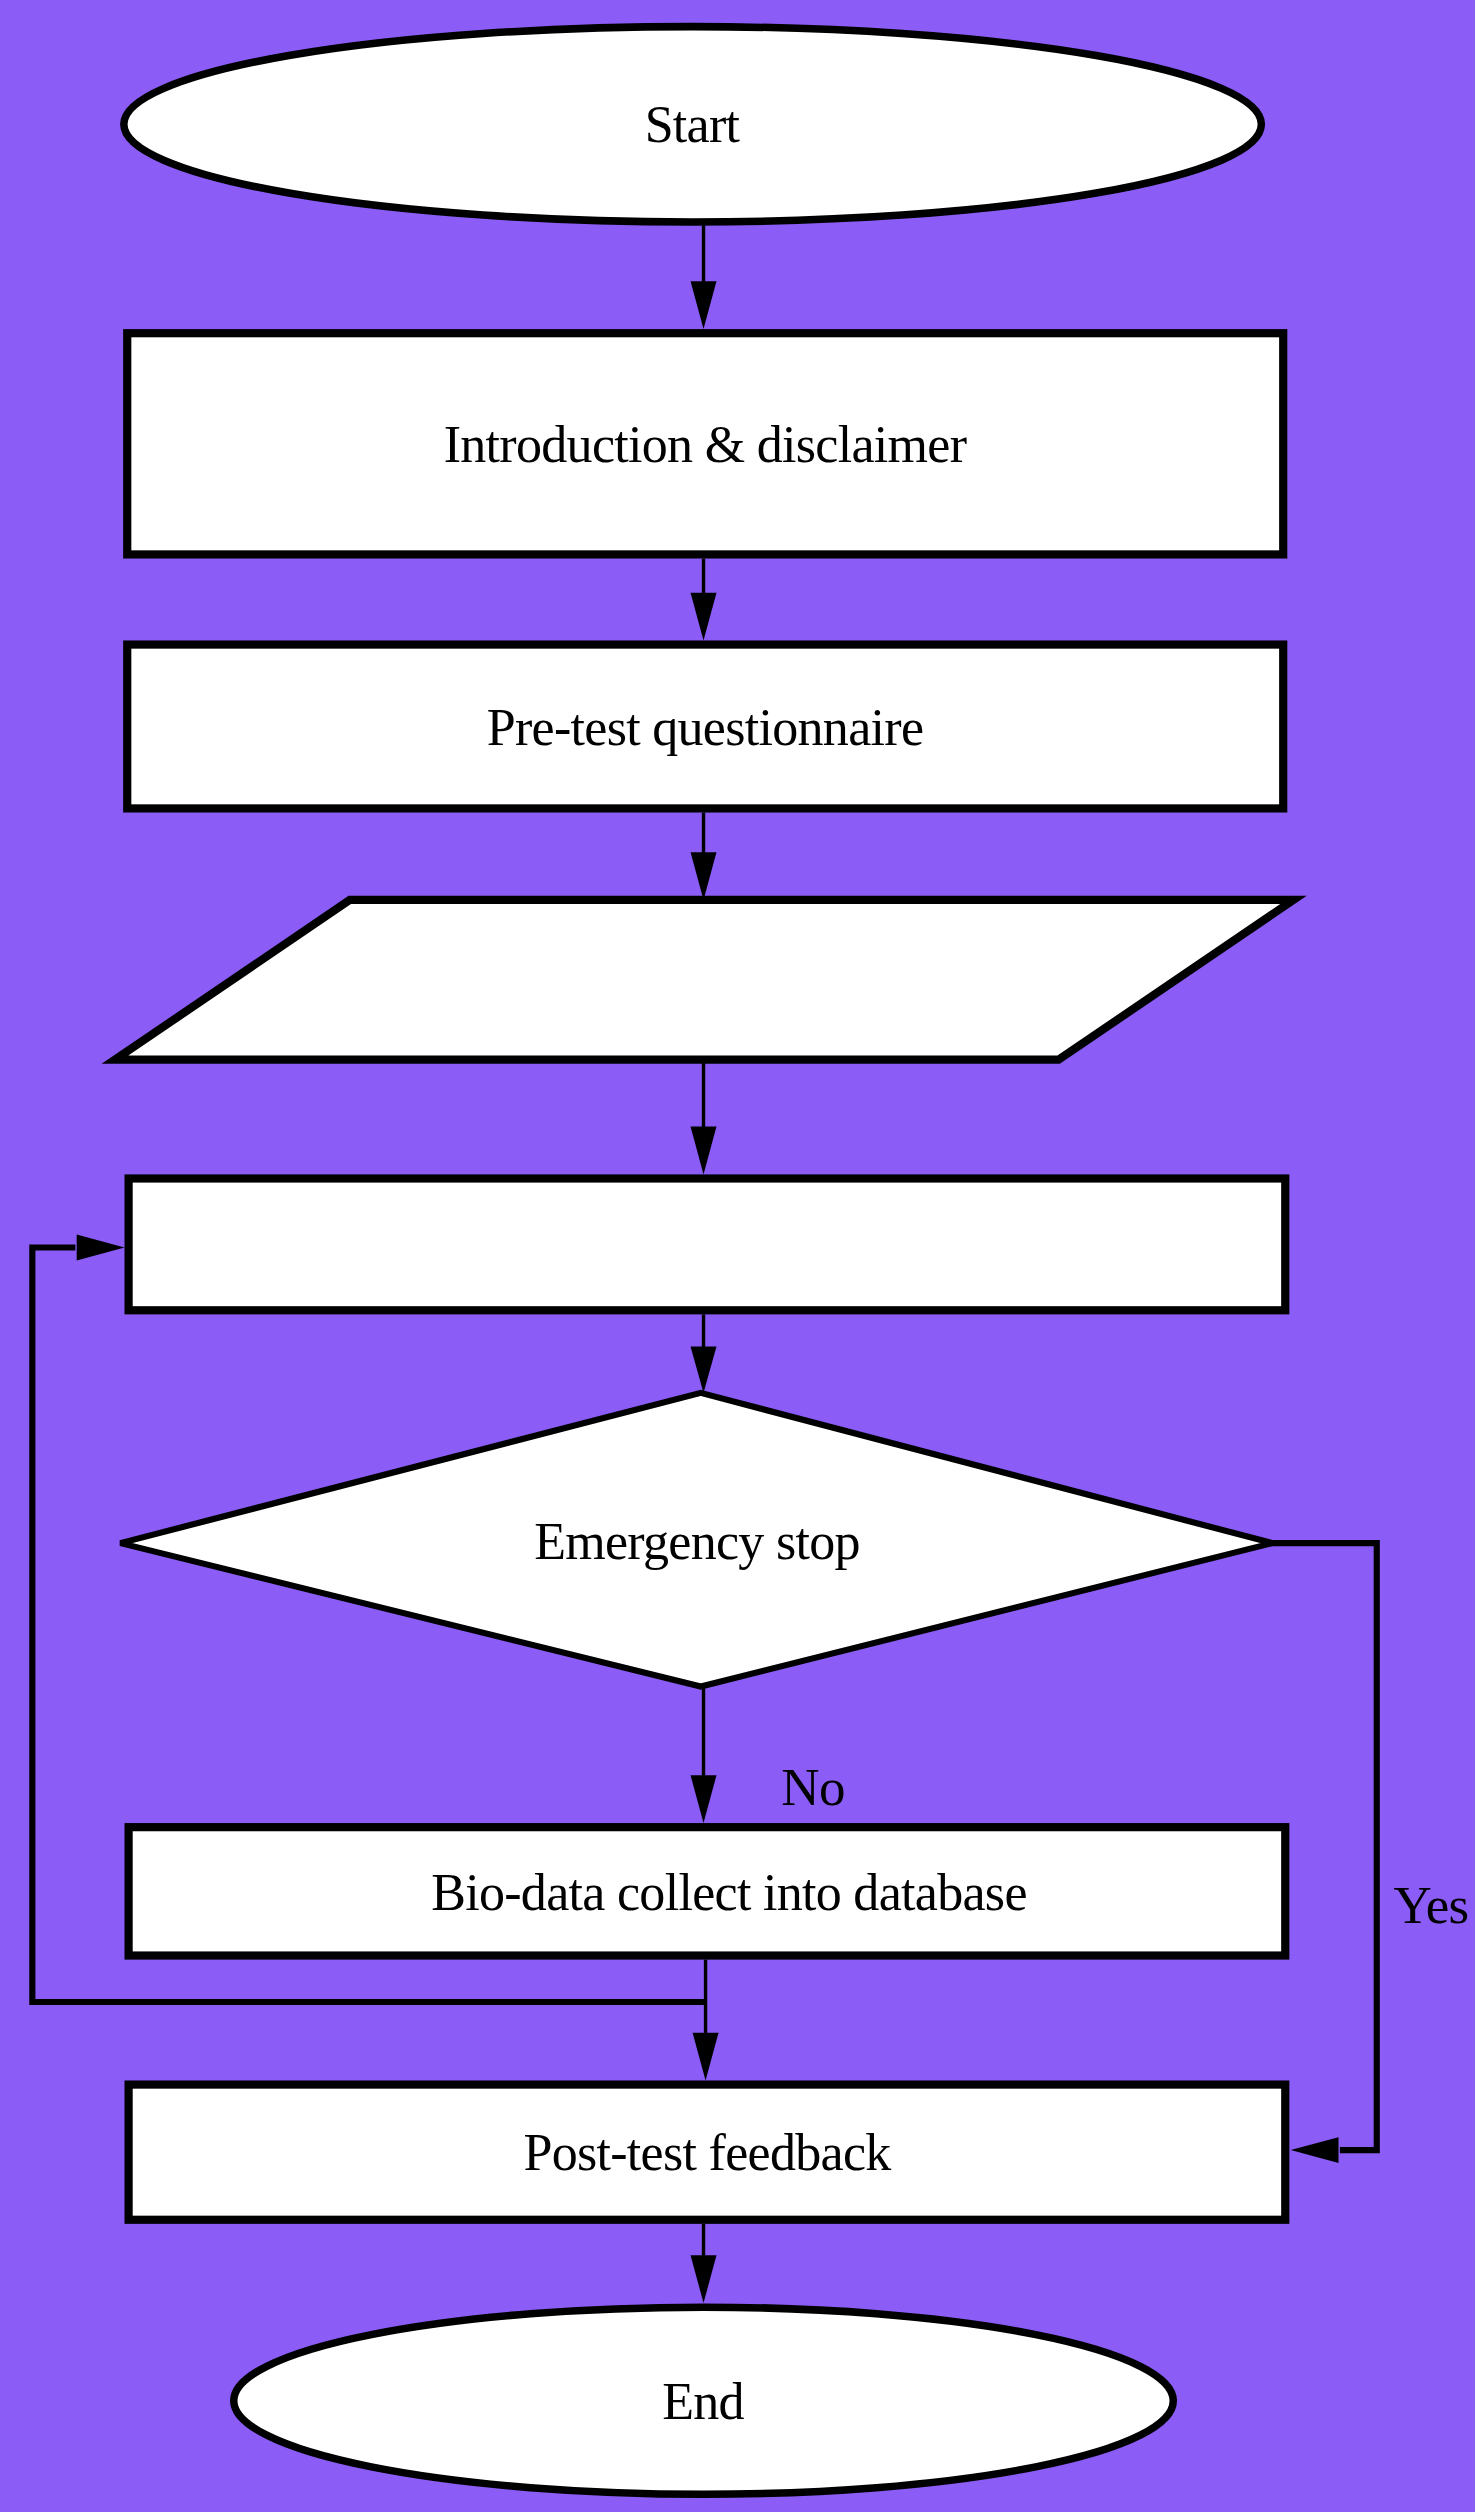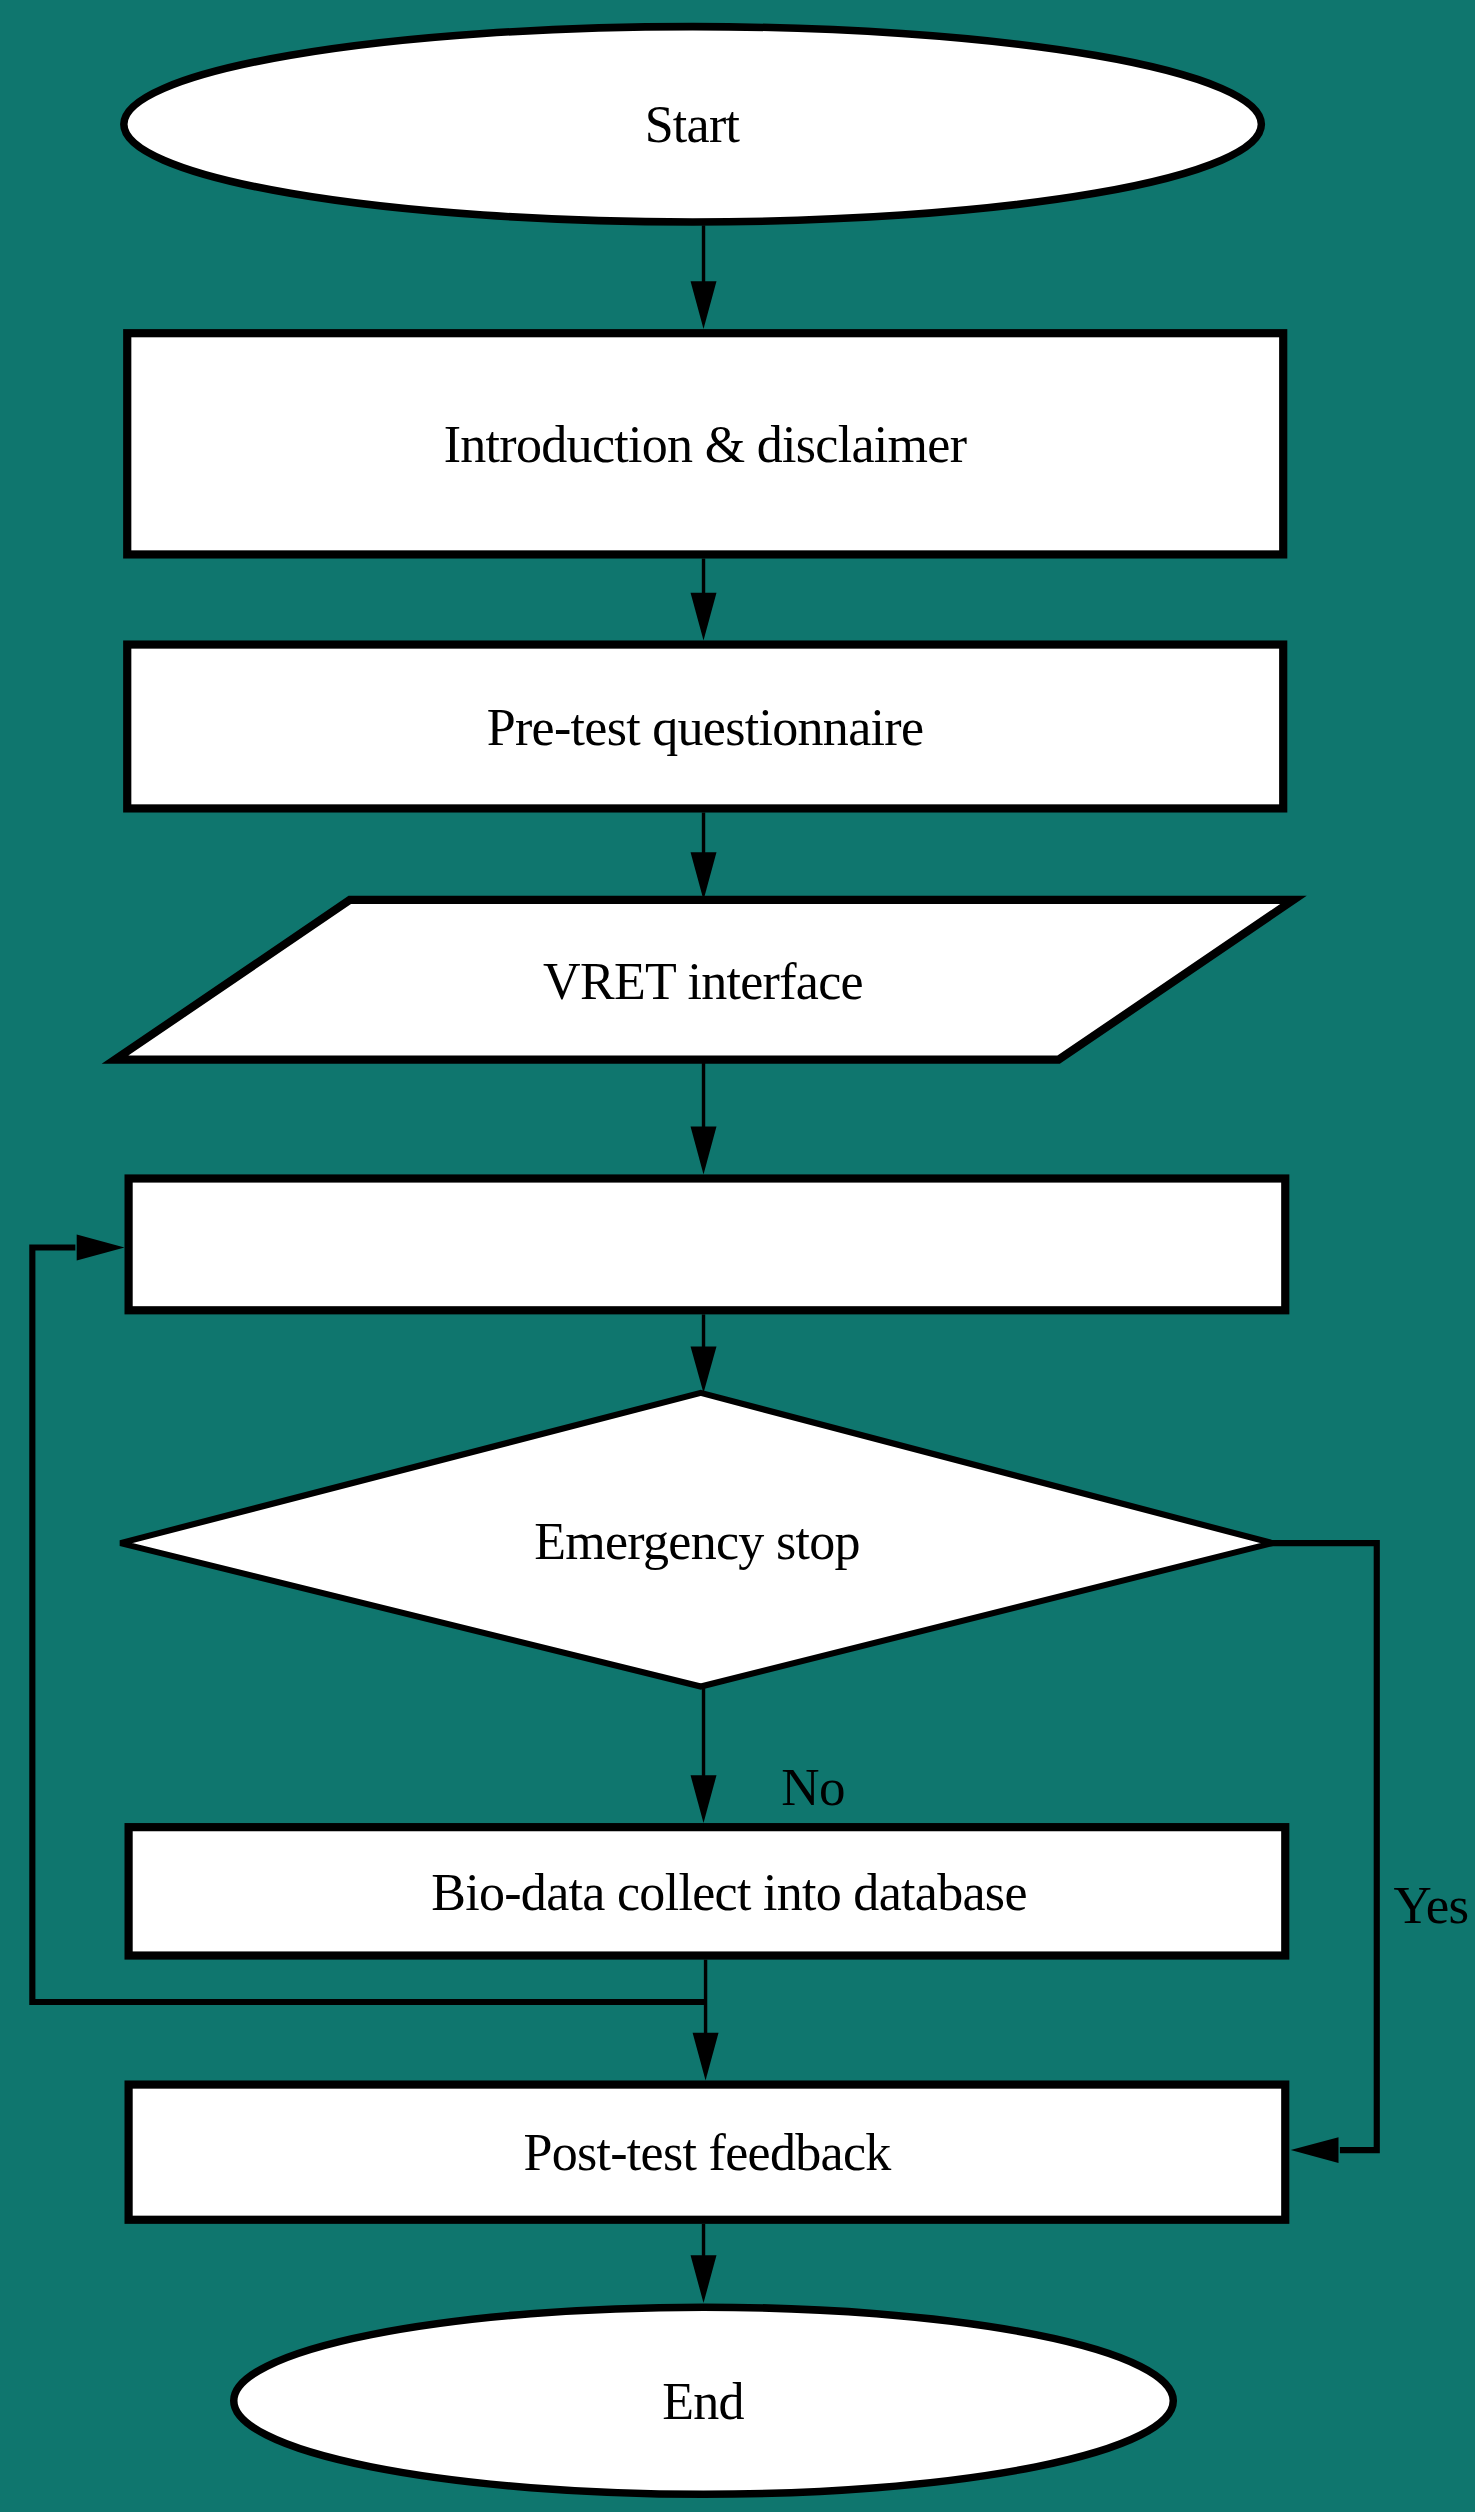--- a/index.html
+++ b/index.html
@@ -4,21 +4,21 @@
 <style>
   html, body {
     margin: 0;
     padding: 0;
     background: #ffffff;
   }
   .canvas {
     position: relative;
     width: 1476px;
     height: 2512px;
-    background: #0f766e;
+    background: #8b5cf6;
     font-family: "Liberation Serif", "DejaVu Serif", serif;
     overflow: hidden;
   }
   .canvas svg {
     position: absolute;
     left: 0;
     top: 0;
     display: block;
   }
   .node-label {
@@ -121,21 +121,20 @@
       <ellipse cx="1030" cy="3516" rx="688" ry="137" stroke-width="11"></ellipse>
     </g>
   </svg>
 
   <div class="node-label" style="left:692px; top:124px;">Start</div>
 
   <div class="node-label" style="left:705px; top:444px;">Introduction &amp; disclaimer</div>
 
   <div class="node-label" style="left:705px; top:727px;">Pre-test questionnaire</div>
 
-  <div class="node-label" style="left:703px; top:981px;">VRET interface</div>
 
 
   <div class="node-label" style="left:697px; top:1541px;">Emergency stop</div>
 
   <div class="node-label" style="left:729px; top:1892px;text-align:right;">Bio-data collect into database</div>
 
   <div class="node-label" style="left:707px; top:2152px;">Post-test feedback</div>
 
   <div class="node-label" style="left:703px; top:2401px;">End</div>
 

